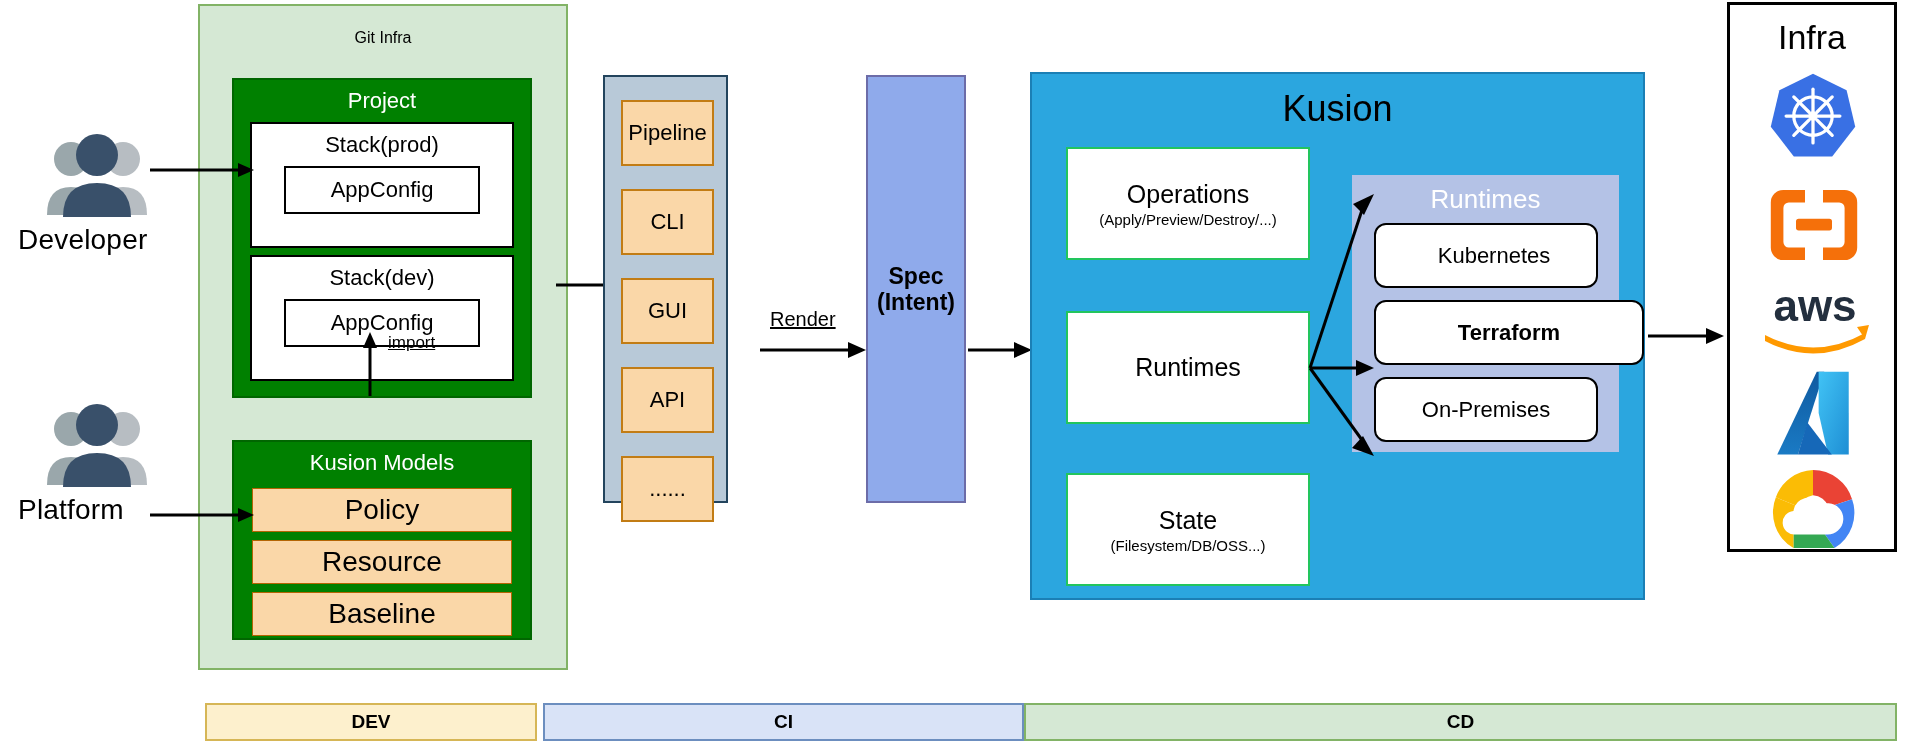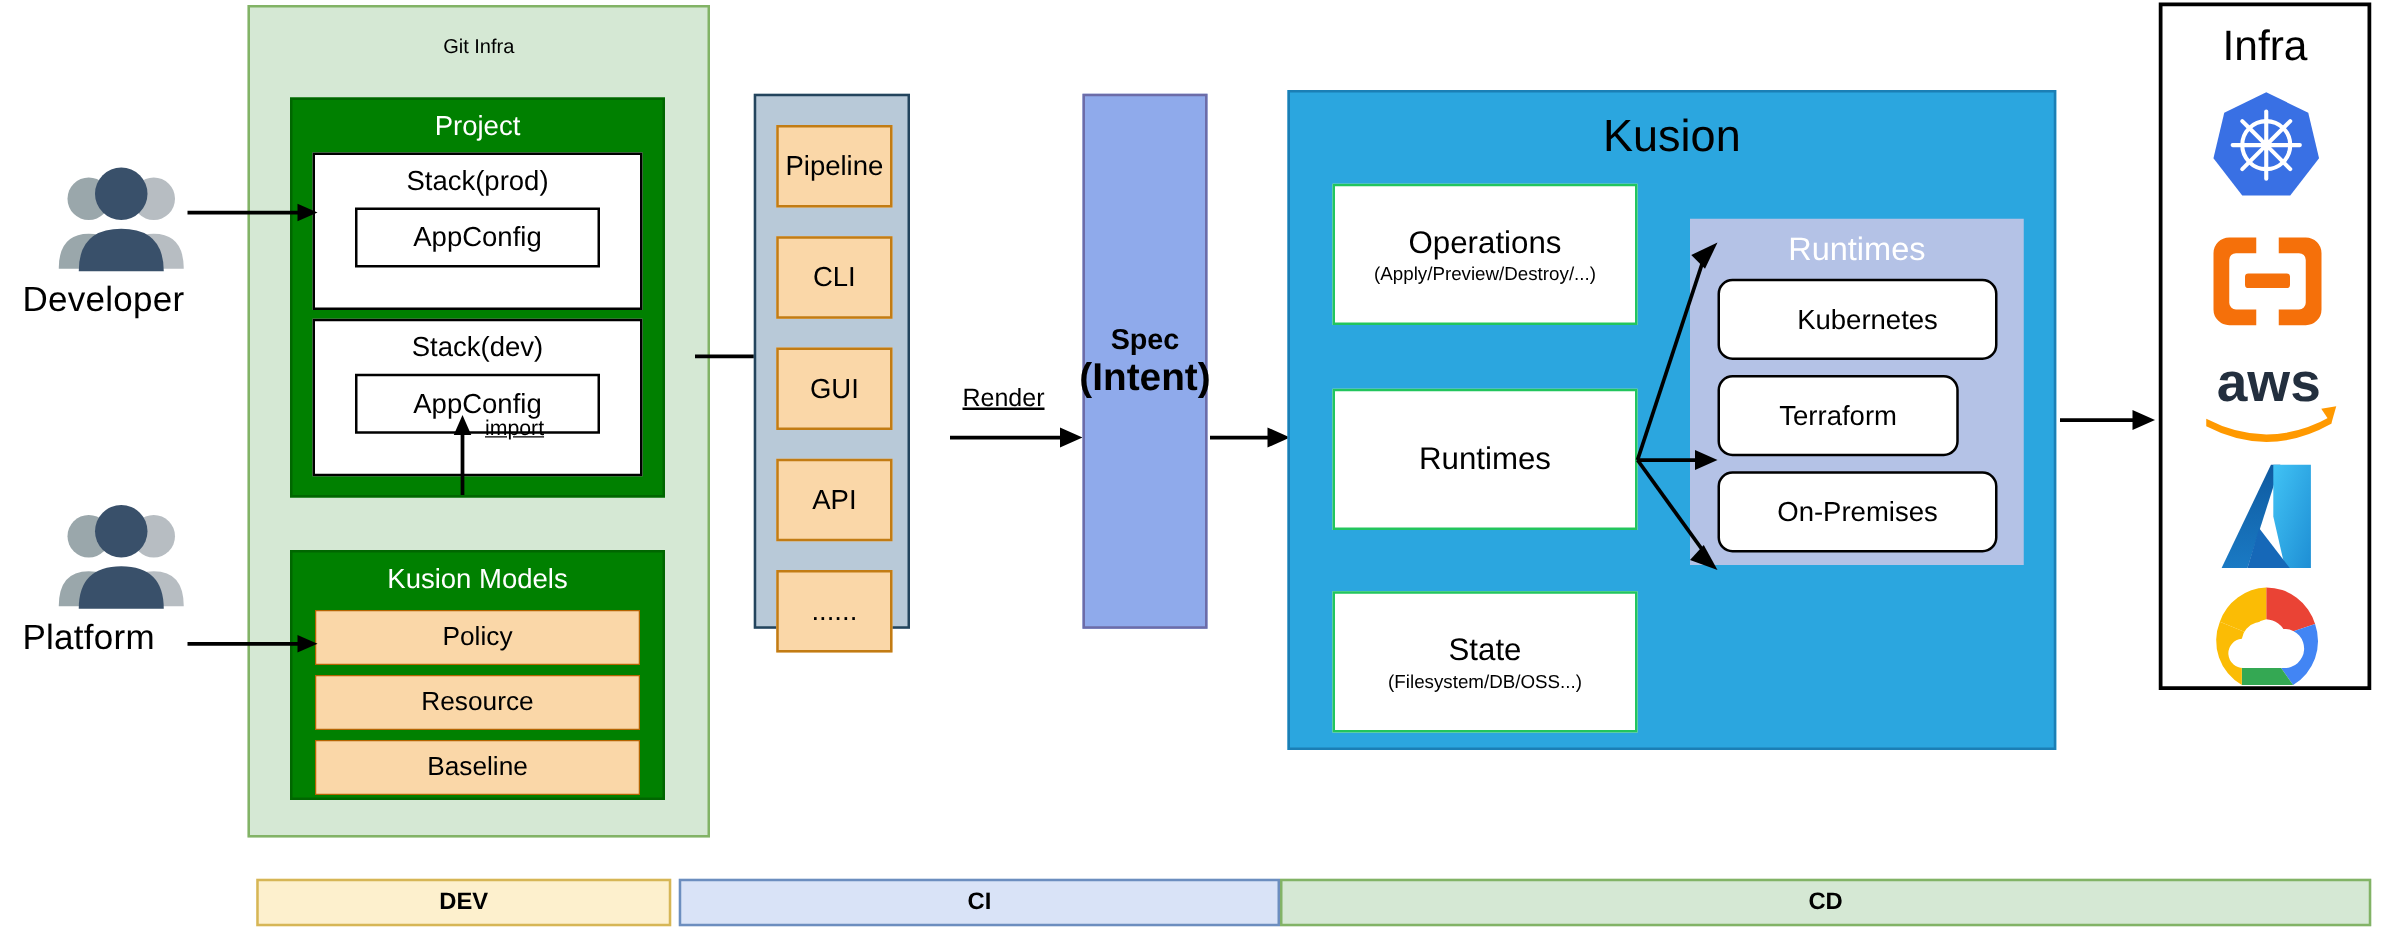--- a/index.html
+++ b/index.html
@@ -15,30 +15,30 @@
   
   .actor-label{font-size:28px;letter-spacing:.2px;white-space:nowrap;}
 
   
   .gitrepo{background:#d5e8d4;border:2px solid #82b366;}
   .greenbox{background:#008000;border:2px solid #006600;}
   .greenbox-title{color:#ffffff;font-size:22px;font-weight:400;}
   .whitebox{background:#ffffff;border:2px solid #000000;}
   .stack-title{font-size:22px;}
   .appcfg{background:#ffffff;border:2px solid #000000;font-size:22px;}
-  .modelrow{background:#fad7a8;border:1px solid #b46504;font-size:21px;}
+  .modelrow{background:#fad7a8;border:1px solid #b46504;font-size:28px;}
 
   
   .cicol{background:#b8c9d8;border:2px solid #23445d;}
   .cibox{background:#fad7a8;border:2px solid #c27c14;font-size:22px;}
 
   
   .speccol{background:#8faaeb;border:2px solid #6c6ca8;}
   .spec-t1{font-size:23px;font-weight:700;line-height:1.15;}
-  .spec-t2{font-size:31px;font-weight:700;line-height:1.15;}
+  .spec-t2{font-size:23px;font-weight:700;line-height:1.15;}
 
   
   .kusion{background:#2ba6df;border:2px solid #1b7fb5;}
   .kusion-title{font-size:36px;}
   .kbox{background:#ffffff;border:2px solid #22c55e;}
   .kbox-t{font-size:25px;}
   .kbox-s{font-size:15px;margin-top:2px;}
   .rtpanel{background:#b4c2e6;}
   .rtpanel-title{color:#ffffff;font-size:26px;}
   .rtbox{background:#ffffff;border:2px solid #000000;border-radius:12px;font-size:22px;}
@@ -182,21 +182,21 @@
 </div>
 
 <div class="abs kbox col" style="left:1066px;top:473px;width:244px;height:113px;align-items:center;justify-content:center;">
   <div class="kbox-t">State</div>
   <div class="kbox-s">(Filesystem/DB/OSS...)</div>
 </div>
 
 <div class="abs rtpanel" style="left:1352px;top:175px;width:267px;height:277px;">
   <div class="abs ctr rtpanel-title" style="left:0;top:6px;width:267px;height:36px;">Runtimes</div>
   <div class="abs ctr rtbox" style="left:22px;top:48px;width:224px;height:65px;padding-left:16px;">Kubernetes</div>
-  <div class="abs ctr rtbox" style="left:22px;top:125px;width:193px;height:65px;">Terraform</div>
+  <div class="abs ctr rtbox" style="left:22px;top:125px;width:270px;height:65px;font-weight:bold;">Terraform</div>
   <div class="abs ctr rtbox" style="left:22px;top:202px;width:224px;height:65px;">On-Premises</div>
 </div>
 
 <div class="abs" style="left:1306px;top:190px;width:80px;height:200px;">
   <svg width="80" height="200" viewBox="0 0 80 200">
 
     <line x1="4" y1="178" x2="57" y2="17" stroke="#000" stroke-width="3"></line>
     <path d="M68 4 L58 25 L47 14 Z" fill="#000"></path>
 
     <line x1="4" y1="178" x2="54" y2="178" stroke="#000" stroke-width="3"></line>

